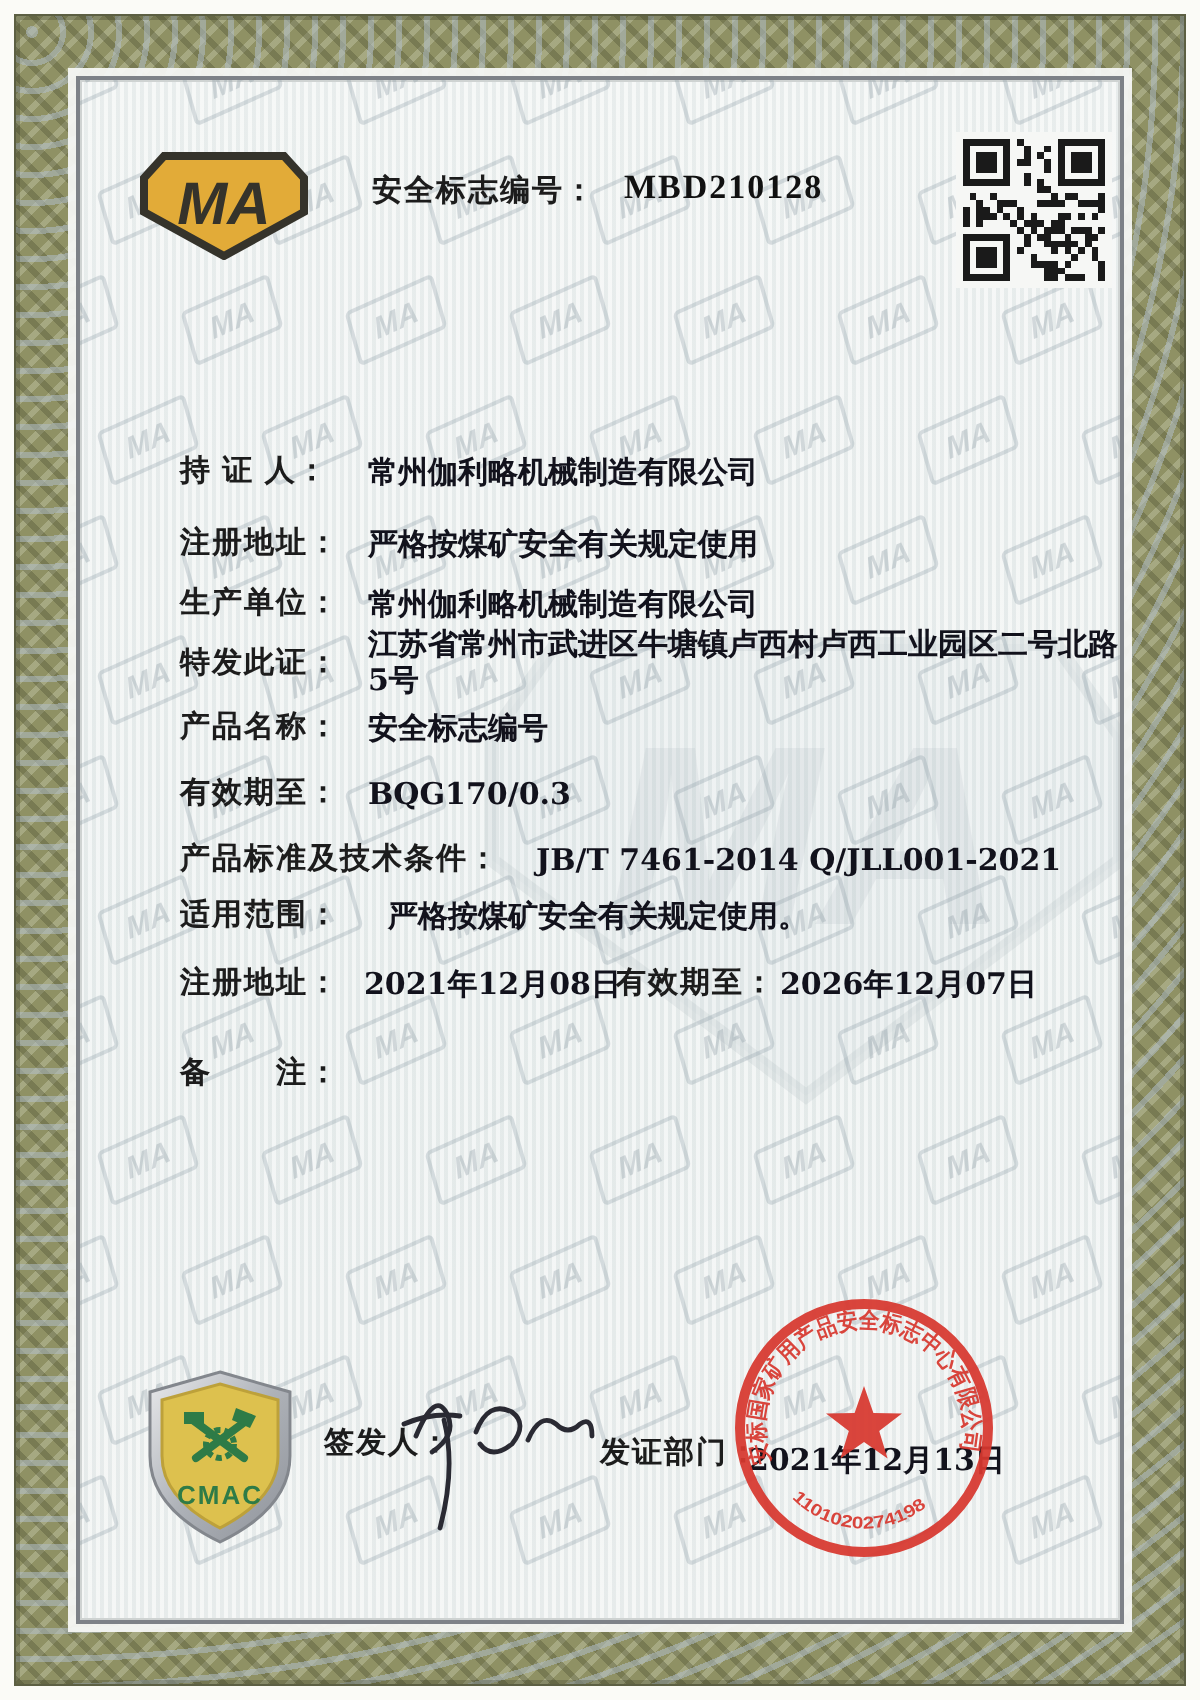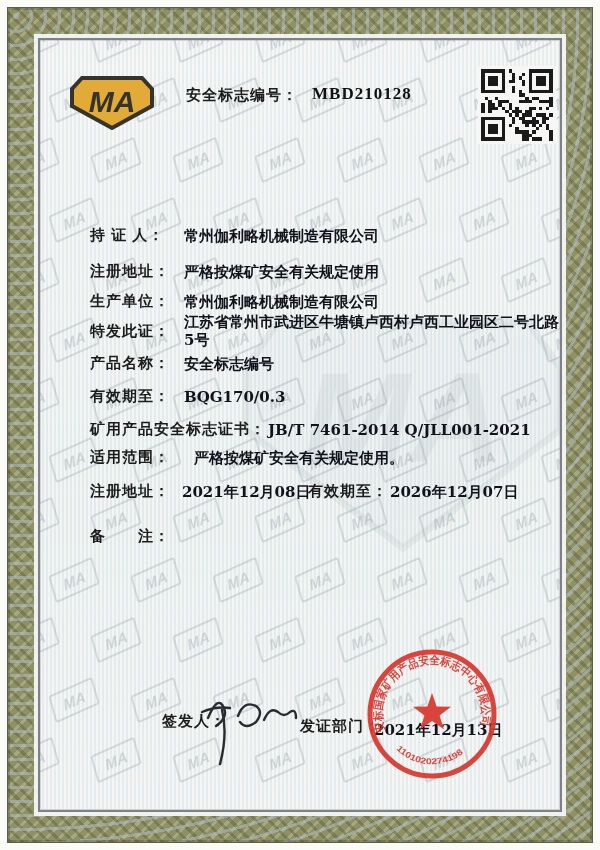--- a/index.html
+++ b/index.html
@@ -292,37 +292,58 @@
       </div>
       <div>
         <span class="abs lbl" style="left:50px;top:314px">产品名称：</span>
         <span class="abs val" style="left:144px;top:315px">安全标志编号</span>
       </div>
       <div>
         <span class="abs lbl" style="left:50px;top:347px">有效期至：</span>
         <span class="abs val" style="left:144px;top:348px">BQG170/0.3</span>
       </div>
       <div>
-        <span class="abs lbl" style="left:50px;top:380px">矿用产品安全标志证书：</span>
+        <span class="abs lbl" style="left:50px;top:380px">产品标准及技术条件：</span>
         <span class="abs val" style="left:228px;top:381px">JB/T 7461-2014  Q/JLL001-2021</span>
       </div>
       <div>
         <span class="abs lbl" style="left:50px;top:408px">适用范围：</span>
         <span class="abs val" style="left:154px;top:409px">严格按煤矿安全有关规定使用。</span>
       </div>
 
       <div>
         <span class="abs lbl" style="left:50px;top:442px">注册地址：</span>
         <span class="abs val" style="left:142px;top:443px">2021年12月08日</span>
         <span class="abs lbl" style="left:268px;top:442px">有效期至：</span>
         <span class="abs val" style="left:350px;top:443px">2026年12月07日</span>
       </div>
       <span class="abs lbl" style="left:50px;top:487px">备　　注：</span>
 
 
+      <div class="abs cmac" style="left:30px;top:644px">
+        <svg width="80" height="90" viewBox="0 0 80 90">
+          <defs>
+            <linearGradient id="silver" x1="0" y1="0" x2="1" y2="1">
+              <stop offset="0" stop-color="#e9eaec"></stop>
+                <stop offset=".5" stop-color="#aeb2b8"></stop>
+                <stop offset="1" stop-color="#8e9299"></stop>
+            </linearGradient>
+          </defs>
+          <path d="M40,2 L75,12 L75,44 Q75,70 40,87 Q5,70 5,44 L5,12 Z" fill="url(#silver)" stroke="#83878d" stroke-width="1.5"></path>
+          <path d="M40,8 L69,16 L69,44 Q69,65 40,80 Q11,65 11,44 L11,16 Z" fill="#ddc14e" stroke="#bda13a" stroke-width="1.5"></path>
+          <g stroke="#2e7b47" stroke-width="4" stroke-linecap="round">
+            <line x1="25" y1="25" x2="52" y2="45"></line>
+              <line x1="55" y1="25" x2="28" y2="45"></line>
+          </g>
+          <path d="M22,22 h10 v6 h-10 Z" fill="#2e7b47"></path>
+            <path d="M48,20 l10,4 -3,6 -9,-4 Z" fill="#2e7b47"></path>
+          <circle cx="40" cy="38" r="7" fill="none" stroke="#2e7b47" stroke-width="3" stroke-dasharray="3 2"></circle>
+          <text x="40" y="68" text-anchor="middle" font-family="Liberation Sans, sans-serif" font-weight="700" font-size="13" letter-spacing="1" fill="#2e7b47">CMAC</text>
+        </svg>
+      </div>
 
       <span class="abs lbl" style="left:122px;top:672px">签发人：</span>
       <div class="abs sig" style="left:158px;top:638px">
         <svg width="104" height="96" viewBox="0 0 104 96">
           <g fill="none" stroke="#2a2a33" stroke-width="2.4" stroke-linecap="round">
             <path d="M10,40 Q20,16 26,30 Q30,40 18,48"></path>
             <path d="M4,34 Q18,28 32,30"></path>
             <path d="M24,32 Q30,56 22,86"></path>
             <path d="M40,38 Q46,22 58,28 Q66,34 58,44 Q48,52 42,44"></path>
             <path d="M66,42 Q72,28 80,34 Q86,40 92,34 Q98,30 98,40"></path>

